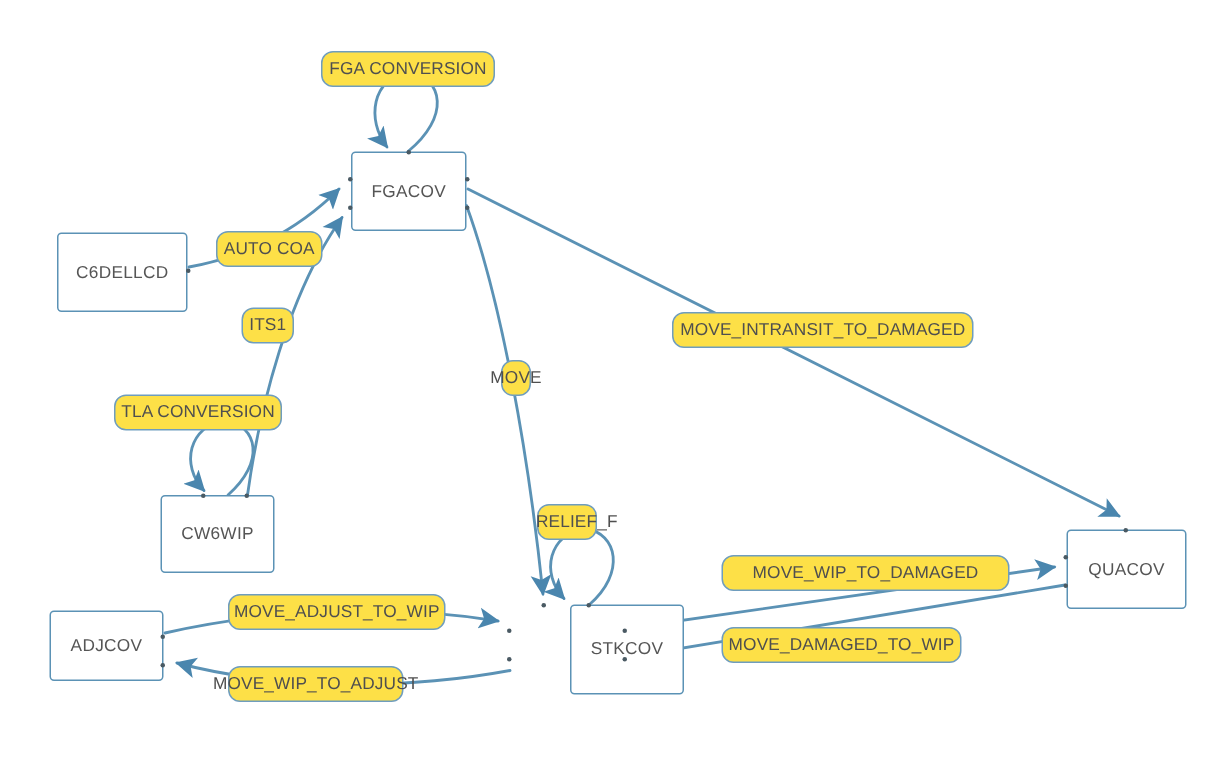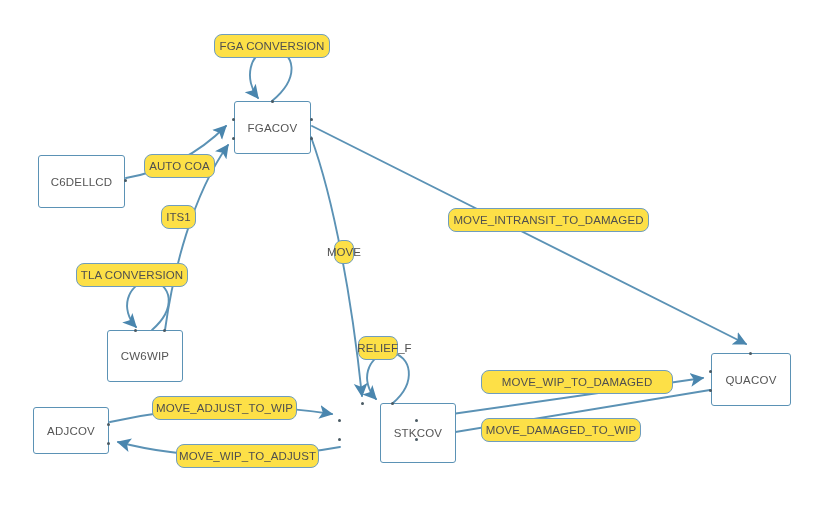--- a/index.html
+++ b/index.html
@@ -182,17 +182,17 @@
   </div>
 
   <div class="edge-label" style="left:481px; top:418px; width:160px;">
     <span>MOVE_DAMAGED_TO_WIP</span>
   </div>
 
   <div class="edge-label" style="left:152px; top:396px; width:145px;">
     <span>MOVE_ADJUST_TO_WIP</span>
   </div>
 
-  <div class="edge-label" style="left:152px; top:444px; width:143px;margin-left:24px;">
+  <div class="edge-label" style="left:152px; top:444px; width:117px;">
     <span>MOVE_WIP_TO_ADJUST</span>
   </div>
 
 </div>
 
 </body></html>

